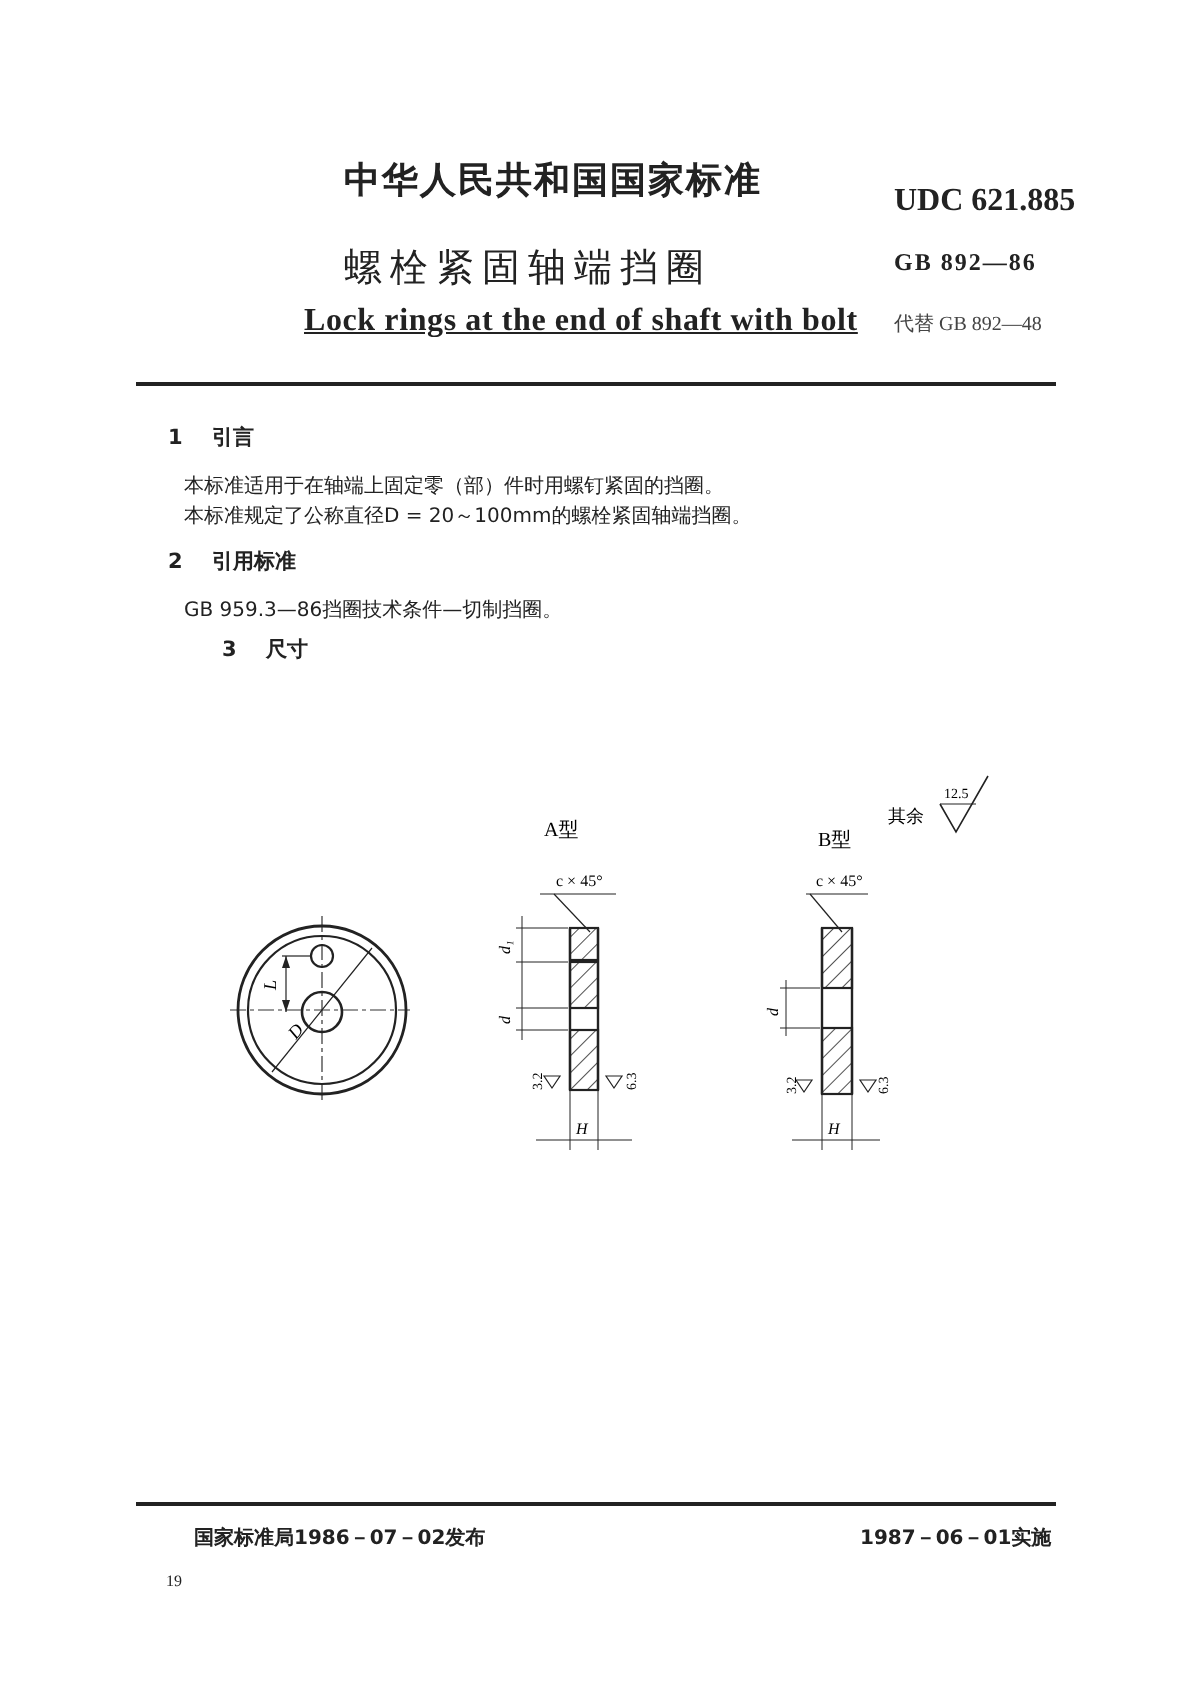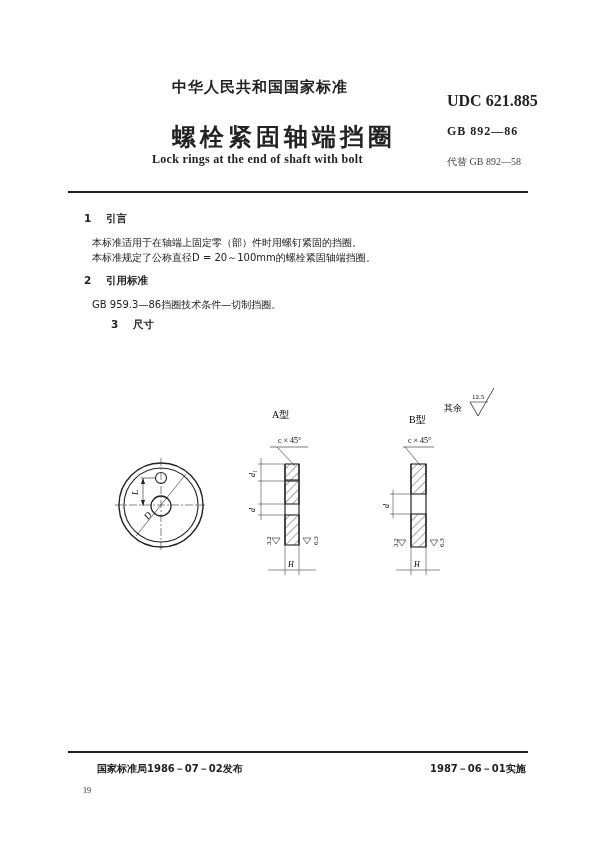--- a/index.html
+++ b/index.html
@@ -1,43 +1,43 @@
 <!DOCTYPE html>
 <html><head>
 <meta charset="utf-8">
 <style>
   html,body{margin:0;padding:0;}
   body{width:600px;height:843px;background:#fff;position:relative;overflow:hidden;
        font-family:"DejaVu Sans",sans-serif;color:#222;}
   .abs{position:absolute;}
-  .std-cn{left:172px;top:78px;font-size:15px;letter-spacing:1px;font-weight:bold;}
+  .std-cn{left:172px;top:78px;font-size:18px;letter-spacing:1px;font-weight:bold;}
   .udc{left:447px;top:92px;font-size:16px;font-family:Liberation Serif, serif;font-weight:bold;}
-  .title-cn{left:172px;top:121px;font-size:24px;letter-spacing:4px;font-weight:bold;text-align:right;}
+  .title-cn{left:172px;top:121px;font-size:19px;letter-spacing:4px;font-weight:normal;text-align:right;}
   .gb{left:447px;top:124px;font-size:12px;font-family:"Liberation Serif",serif;font-weight:bold;letter-spacing:1px;text-align:right;}
-  .title-en{left:152px;top:152px;font-size:12px;font-family:"Liberation Serif",serif;font-weight:bold;letter-spacing:0.3px;}
+  .title-en{left:152px;top:152px;font-size:16px;font-family:"Liberation Serif",serif;font-weight:bold;letter-spacing:0.3px;text-decoration:underline;}
   .replace{left:447px;top:155px;font-size:10px;font-family:"Liberation Serif",serif;color:#444;}
   .rule-top{left:68px;top:191px;width:460px;height:2px;background:#222;}
   .sec{font-size:10.5px;font-weight:bold;}
   .secnum{display:inline-block;width:22px;}
   .para{font-size:10px;text-align:right;}
   .rule-bot{left:68px;top:751px;width:460px;height:1.5px;background:#222;}
   .foot-l{left:70px;top:762px;font-size:10px;font-weight:bold;margin-left:27px;}
   .foot-r{left:430px;top:762px;font-size:10px;font-weight:bold;}
   .pageno{left:83px;top:786px;font-size:8px;font-family:"Liberation Serif",serif;}
   svg text{font-family:"Liberation Serif",serif;}
 </style>
 </head>
 <body>
 
 <div class="abs std-cn">中华人民共和国国家标准</div>
 <div class="abs udc">UDC 621.885</div>
 <div class="abs title-cn">螺栓紧固轴端挡圈</div>
 <div class="abs gb">GB 892—86</div>
 <div class="abs title-en">Lock rings at the end of shaft with bolt</div>
-<div class="abs replace">代替 GB 892—58</div>
+<div class="abs replace">代替 GB 892—48</div>
 <div class="abs rule-top"></div>
 
 <div class="abs sec" style="left:84px;top:212px;">
   <span class="secnum">1</span><span>引言</span>
 </div>
 <div class="abs para" style="left:92px;top:236px;">本标准适用于在轴端上固定零（部）件时用螺钉紧固的挡圈。</div>
 <div class="abs para" style="left:92px;top:251px;">本标准规定了公称直径D = 20～100mm的螺栓紧固轴端挡圈。</div>
 
 <div class="abs sec" style="left:84px;top:274px;">
   <span class="secnum">2</span><span>引用标准</span>

